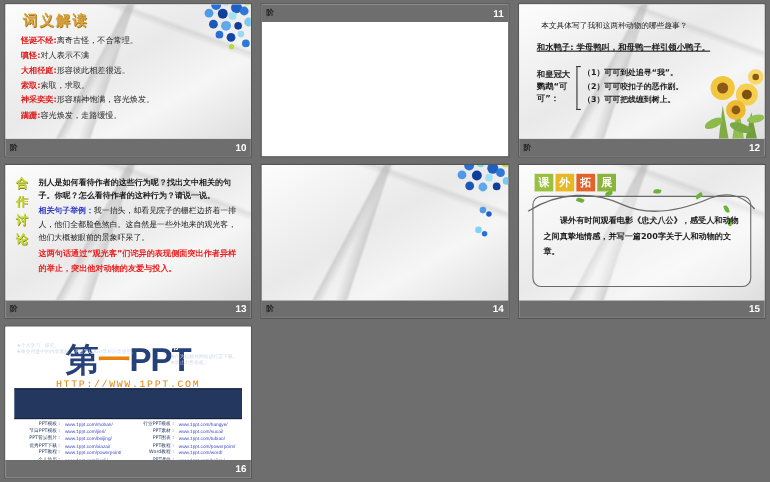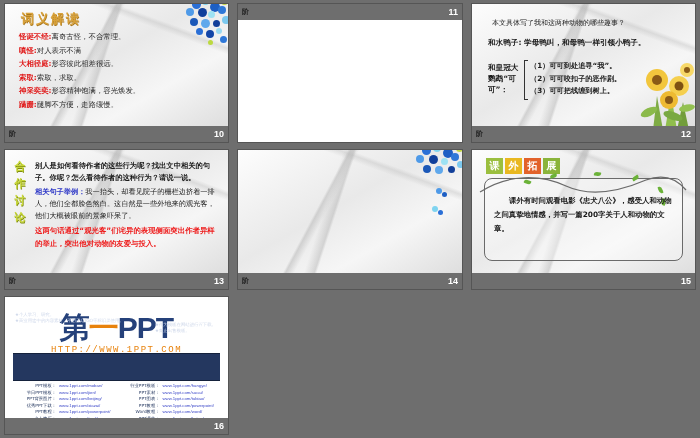--- a/index.html
+++ b/index.html
@@ -70,21 +70,21 @@
     position:absolute;left:34px;top:16px;width:4px;height:78px;
     border-left:1px solid #8a8a8a;border-top:1px solid #8a8a8a;border-bottom:1px solid #8a8a8a;
   }
   .s11-p{position:absolute;left:42px;right:10px;font-size:7.6px;line-height:13px;color:#1f1f1f;}
   .s11-p b{color:#2a3fbf;text-decoration:underline;font-weight:bold;}
   .s11-p1{top:22px;}
   .s11-p2{top:66px;}
 
   
   .s12-q{position:absolute;left:20px;top:14px;font-size:7px;color:#222;}
-  .s12-a1{position:absolute;left:16px;top:34px;font-size:7.6px;color:#1a1a1a;font-weight:bold;}
+  .s12-a1{position:absolute;left:16px;top:34px;font-size:7.6px;color:#1a1a1a;font-weight:bold;text-decoration:underline;}
   .s12-lbl{position:absolute;left:16px;top:58px;width:34px;font-size:7.6px;line-height:11px;color:#1a1a1a;font-weight:bold;}
   .s12-brk{position:absolute;left:52px;top:56px;width:3px;height:38px;border-left:1.2px solid #333;border-top:1.2px solid #333;border-bottom:1.2px solid #333;}
   .s12-items{position:absolute;left:58px;top:56px;}
   .s12-items div{font-size:7.2px;line-height:12.6px;color:#1a1a1a;font-weight:bold;}
   .sunflowers{position:absolute;right:-2px;bottom:-4px;width:84px;height:74px;}
 
   
   .s13-side{
     position:absolute;left:6px;top:8px;width:18px;
     font-size:11px;font-weight:bold;color:#c8d838;line-height:17px;text-align:center;
@@ -175,21 +175,21 @@
           <div class="s10-row">
             <b>大相径庭:</b><span>形容彼此相差很远。</span>
           </div>
           <div class="s10-row">
             <b>索取:</b><span>索取，求取。</span>
           </div>
           <div class="s10-row">
             <b>神采奕奕:</b><span>形容精神饱满，容光焕发。</span>
           </div>
           <div class="s10-row">
-            <b>蹒跚:</b><span>腿脚不方便，走路缓慢。</span>
+            <b>蹒跚:</b><span>容光焕发，走路缓慢。</span>
           </div>
         </div>
 
       </div>
       <div class="footer">
         <span class="glyph cn">阶</span>
         <span class="pg">10</span>
       </div>
     </div>
   </div>

